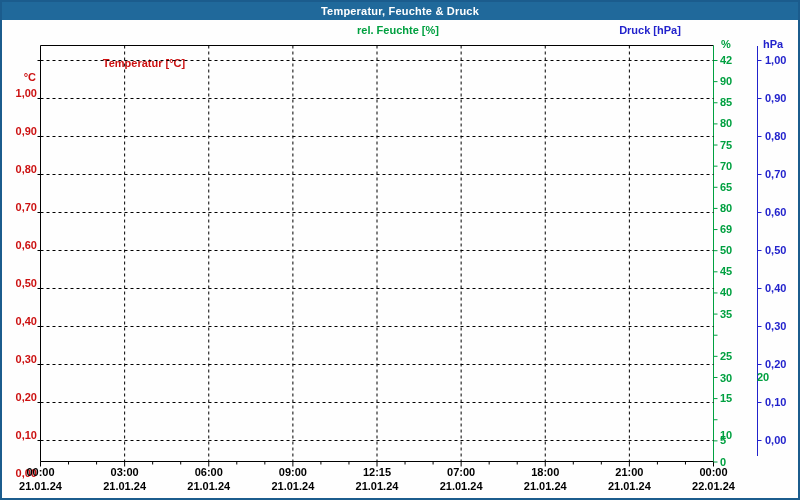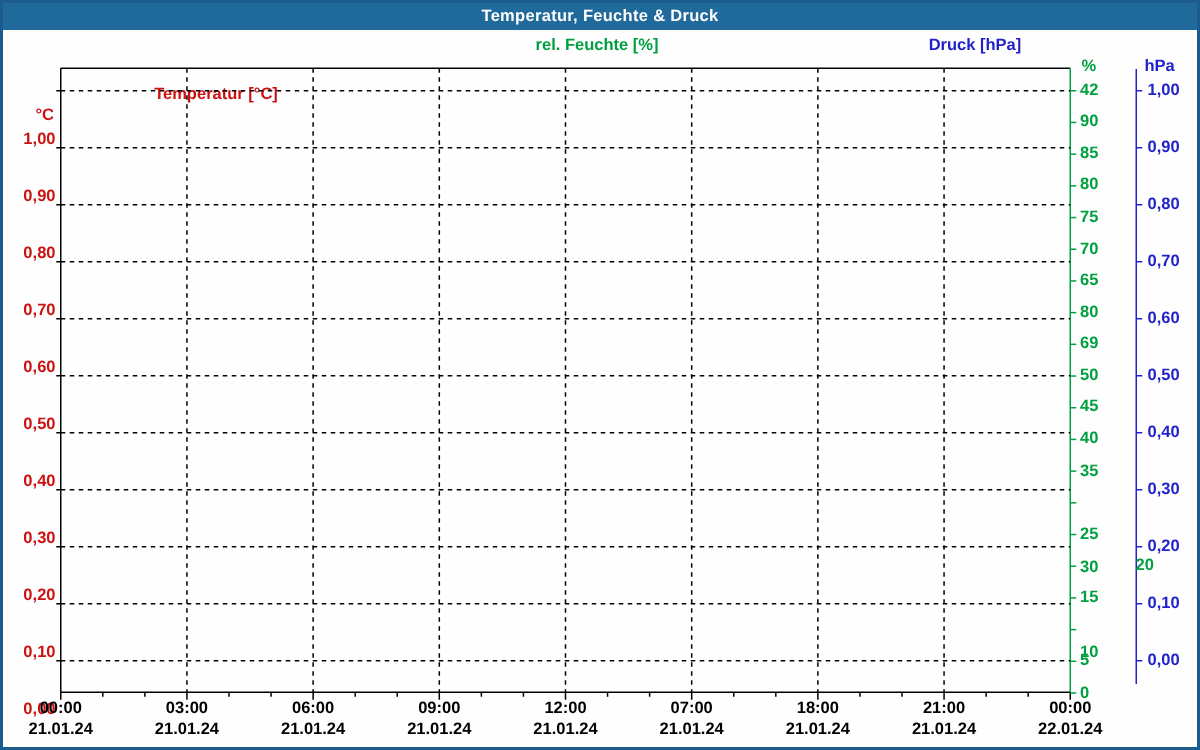--- a/index.html
+++ b/index.html
@@ -177,21 +177,21 @@
     <span class="ticklbl green" style="left: 718px; top: 347.842px;">25</span>
     <span class="ticklbl green" style="left: 755px; top: 368.974px;">20</span>
     <span class="ticklbl green" style="left: 718px; top: 390.105px;">15</span>
     <span class="ticklbl green" style="left: 718px; top: 411.237px; margin-top: 16px;">10</span>
     <span class="ticklbl green" style="left: 718px; top: 432.368px;">5</span>
     <span class="ticklbl green" style="left: 718px; top: 453.5px;">0</span>
     <span class="ticklbl black xt" style="left: 8.5px; top: 464px;">00:00</span>
     <span class="ticklbl black xt" style="left: 92.625px; top: 464px;">03:00</span>
     <span class="ticklbl black xt" style="left: 176.75px; top: 464px;">06:00</span>
     <span class="ticklbl black xt" style="left: 260.875px; top: 464px;">09:00</span>
-    <span class="ticklbl black xt" style="left: 345px; top: 464px;">12:00</span>
+    <span class="ticklbl black xt" style="left: 345px; top: 464px;">12:15</span>
     <span class="ticklbl black xt" style="left: 429.125px; top: 464px;">07:00</span>
     <span class="ticklbl black xt" style="left: 513.25px; top: 464px;">18:00</span>
     <span class="ticklbl black xt" style="left: 597.375px; top: 464px; text-align: center;">21:00</span>
     <span class="ticklbl black xt" style="left: 681.5px; top: 464px;">00:00</span>
     <span class="ticklbl black xt" style="left: 8.5px; top: 478px;">21.01.24</span>
     <span class="ticklbl black xt" style="left: 92.625px; top: 478px;">21.01.24</span>
     <span class="ticklbl black xt" style="left: 176.75px; top: 478px;">21.01.24</span>
     <span class="ticklbl black xt" style="left: 260.875px; top: 478px;">21.01.24</span>
     <span class="ticklbl black xt" style="left: 345px; top: 478px;">21.01.24</span>
     <span class="ticklbl black xt" style="left: 429.125px; top: 478px;">21.01.24</span>

